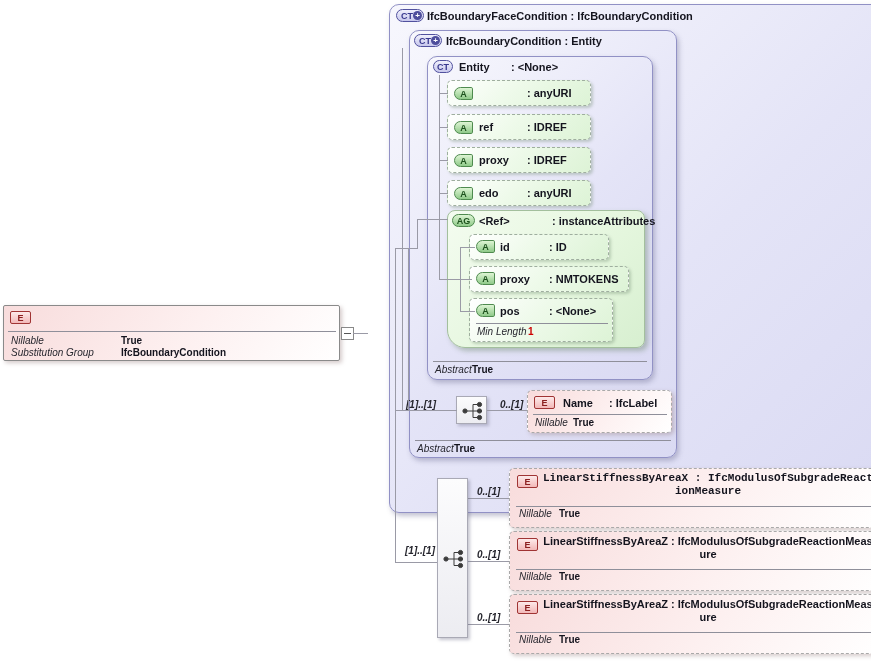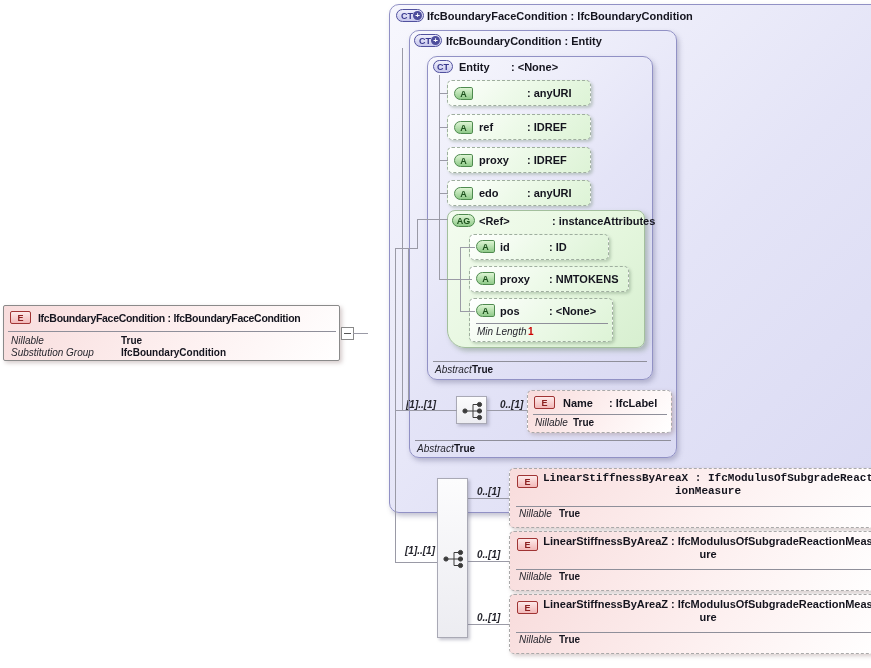--- a/index.html
+++ b/index.html
@@ -32,21 +32,20 @@
   .minus{position:absolute;left:2px;top:5px;width:7px;height:1px;background:#555555;}
   .glyph{position:absolute;}
 </style>
 </head>
 <body>
 
 <div id="page">
 
   <div class="box el solid" style="left:3px;top:305px;width:337px;height:56px;">
     <span class="badge b-e" style="left:6px;top:5px;">E</span>
-    <span class="t t-sm" style="left:34px;top:6px;">IfcBoundaryFaceCondition : IfcBoundaryFaceCondition</span>
     <div class="sep" style="left:4px;top:25px;width:328px;"></div>
     <span class="meta" style="left:7px;top:29px;">Nillable</span>
     <span class="val" style="left:117px;top:29px;">True</span>
     <span class="meta" style="left:7px;top:41px;">Substitution Group</span>
     <span class="val" style="left:117px;top:41px;">IfcBoundaryCondition</span>
   </div>
 
   <div class="expander" style="left:341px;top:327px;">
     <div class="minus"></div>
   </div>

